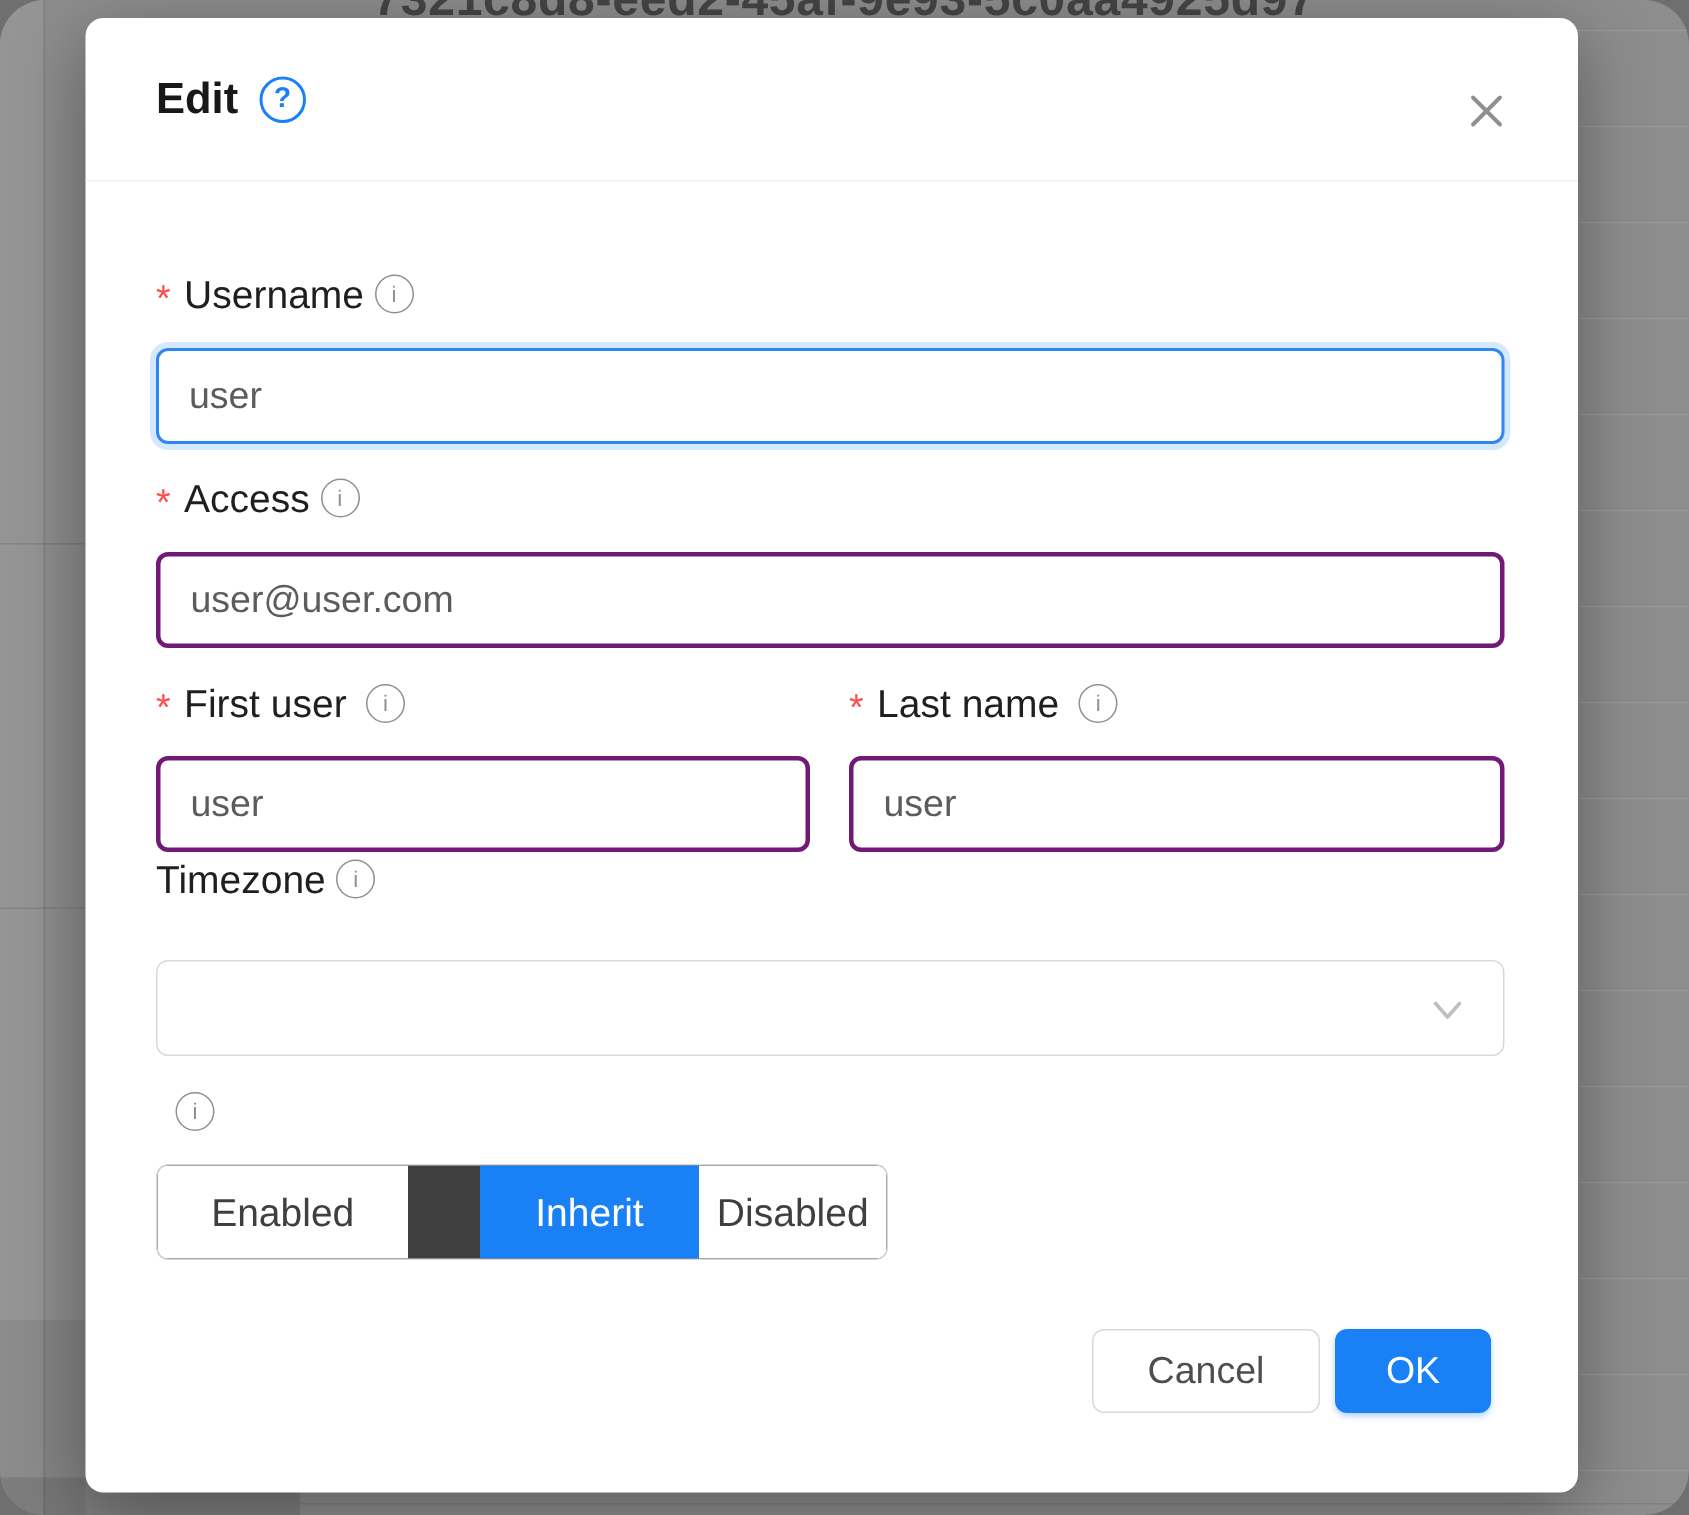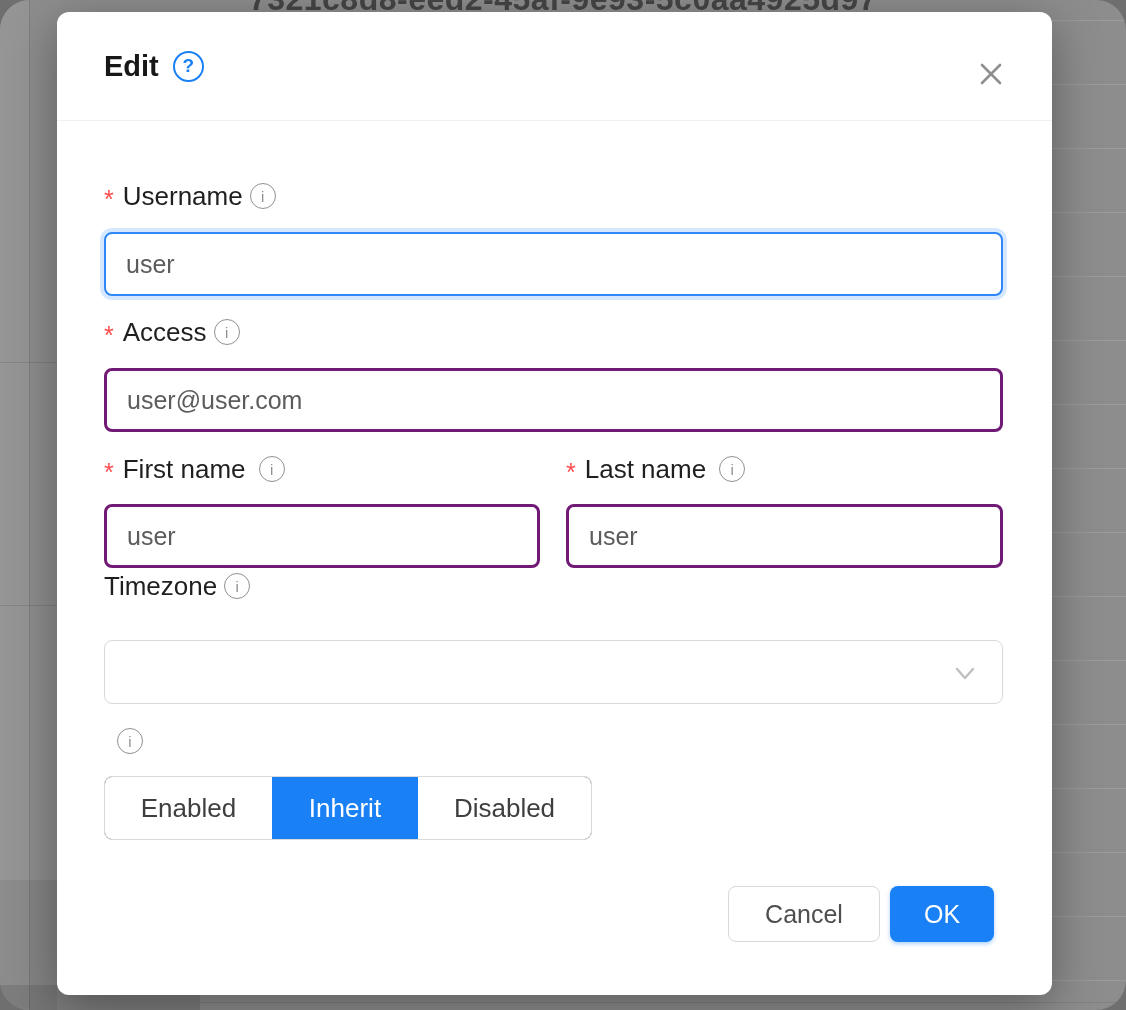--- a/index.html
+++ b/index.html
@@ -49,21 +49,21 @@
 
   .select-box { position:absolute; height:64px; border:1px solid #d9d9d9; border-radius:8px;
     background:#fff; cursor:pointer; }
   .select-arrow { position:absolute; right:24px; top:20px; }
 
   .segmented { position:absolute; left:47px; top:764px; height:64px; width:488px;
     border:1px solid #d9d9d9; border-radius:8px; display:flex; overflow:hidden; background:#404040; }
   .seg { display:flex; align-items:center; justify-content:center; font-size:26px; color:#3f3f3f;
     cursor:pointer; background:#fff; }
   .seg-0 { width:167px; } .seg-1 { width:146px; } .seg-2 { flex:1; }
-  .seg.selected { background:#1a80f6; color:#ffffff; }
+  .seg.selected { background:#1a80f6; color:#ffffff;margin-left:48px; }
 
   .btn { position:absolute; height:56px; border-radius:8px; font-size:25px;
     display:flex; align-items:center; justify-content:center; cursor:pointer;
     font-family:"Liberation Sans", sans-serif; }
   .btn-cancel { left:671px; top:874px; width:152px; background:#fff; border:1px solid #d9d9d9; color:#4e4e4e; }
   .btn-ok { left:833px; top:874px; width:104px; background:#1a80f6; border:none; color:#ffffff;
     box-shadow:0 2px 4px rgba(26,128,246,0.35); }
 </style>
 </head>
 <body>
@@ -104,21 +104,21 @@
 
     <div class="fld-label" style="left:47px; top:304px;">
       <span class="req">*</span>
       <span>Access</span>
       <span class="info-icon">i</span>
     </div>
     <input class="txt-input" style="left: 47px; top: 356px; width: 899px;" value="user@user.com">
 
     <div class="fld-label" style="left:47px; top:441px;">
       <span class="req">*</span>
-      <span>First name</span>
+      <span>First user</span>
       <span class="info-icon gap-b4-info">i</span>
     </div>
     <div class="fld-label" style="left:509px; top:441px;">
       <span class="req">*</span>
       <span>Last name</span>
       <span class="info-icon gap-b4-info">i</span>
     </div>
     <input class="txt-input" style="left: 47px; top: 492px; width: 436px;" value="user">
     <input class="txt-input" style="left: 509px; top: 492px; width: 437px;" value="user">
 

